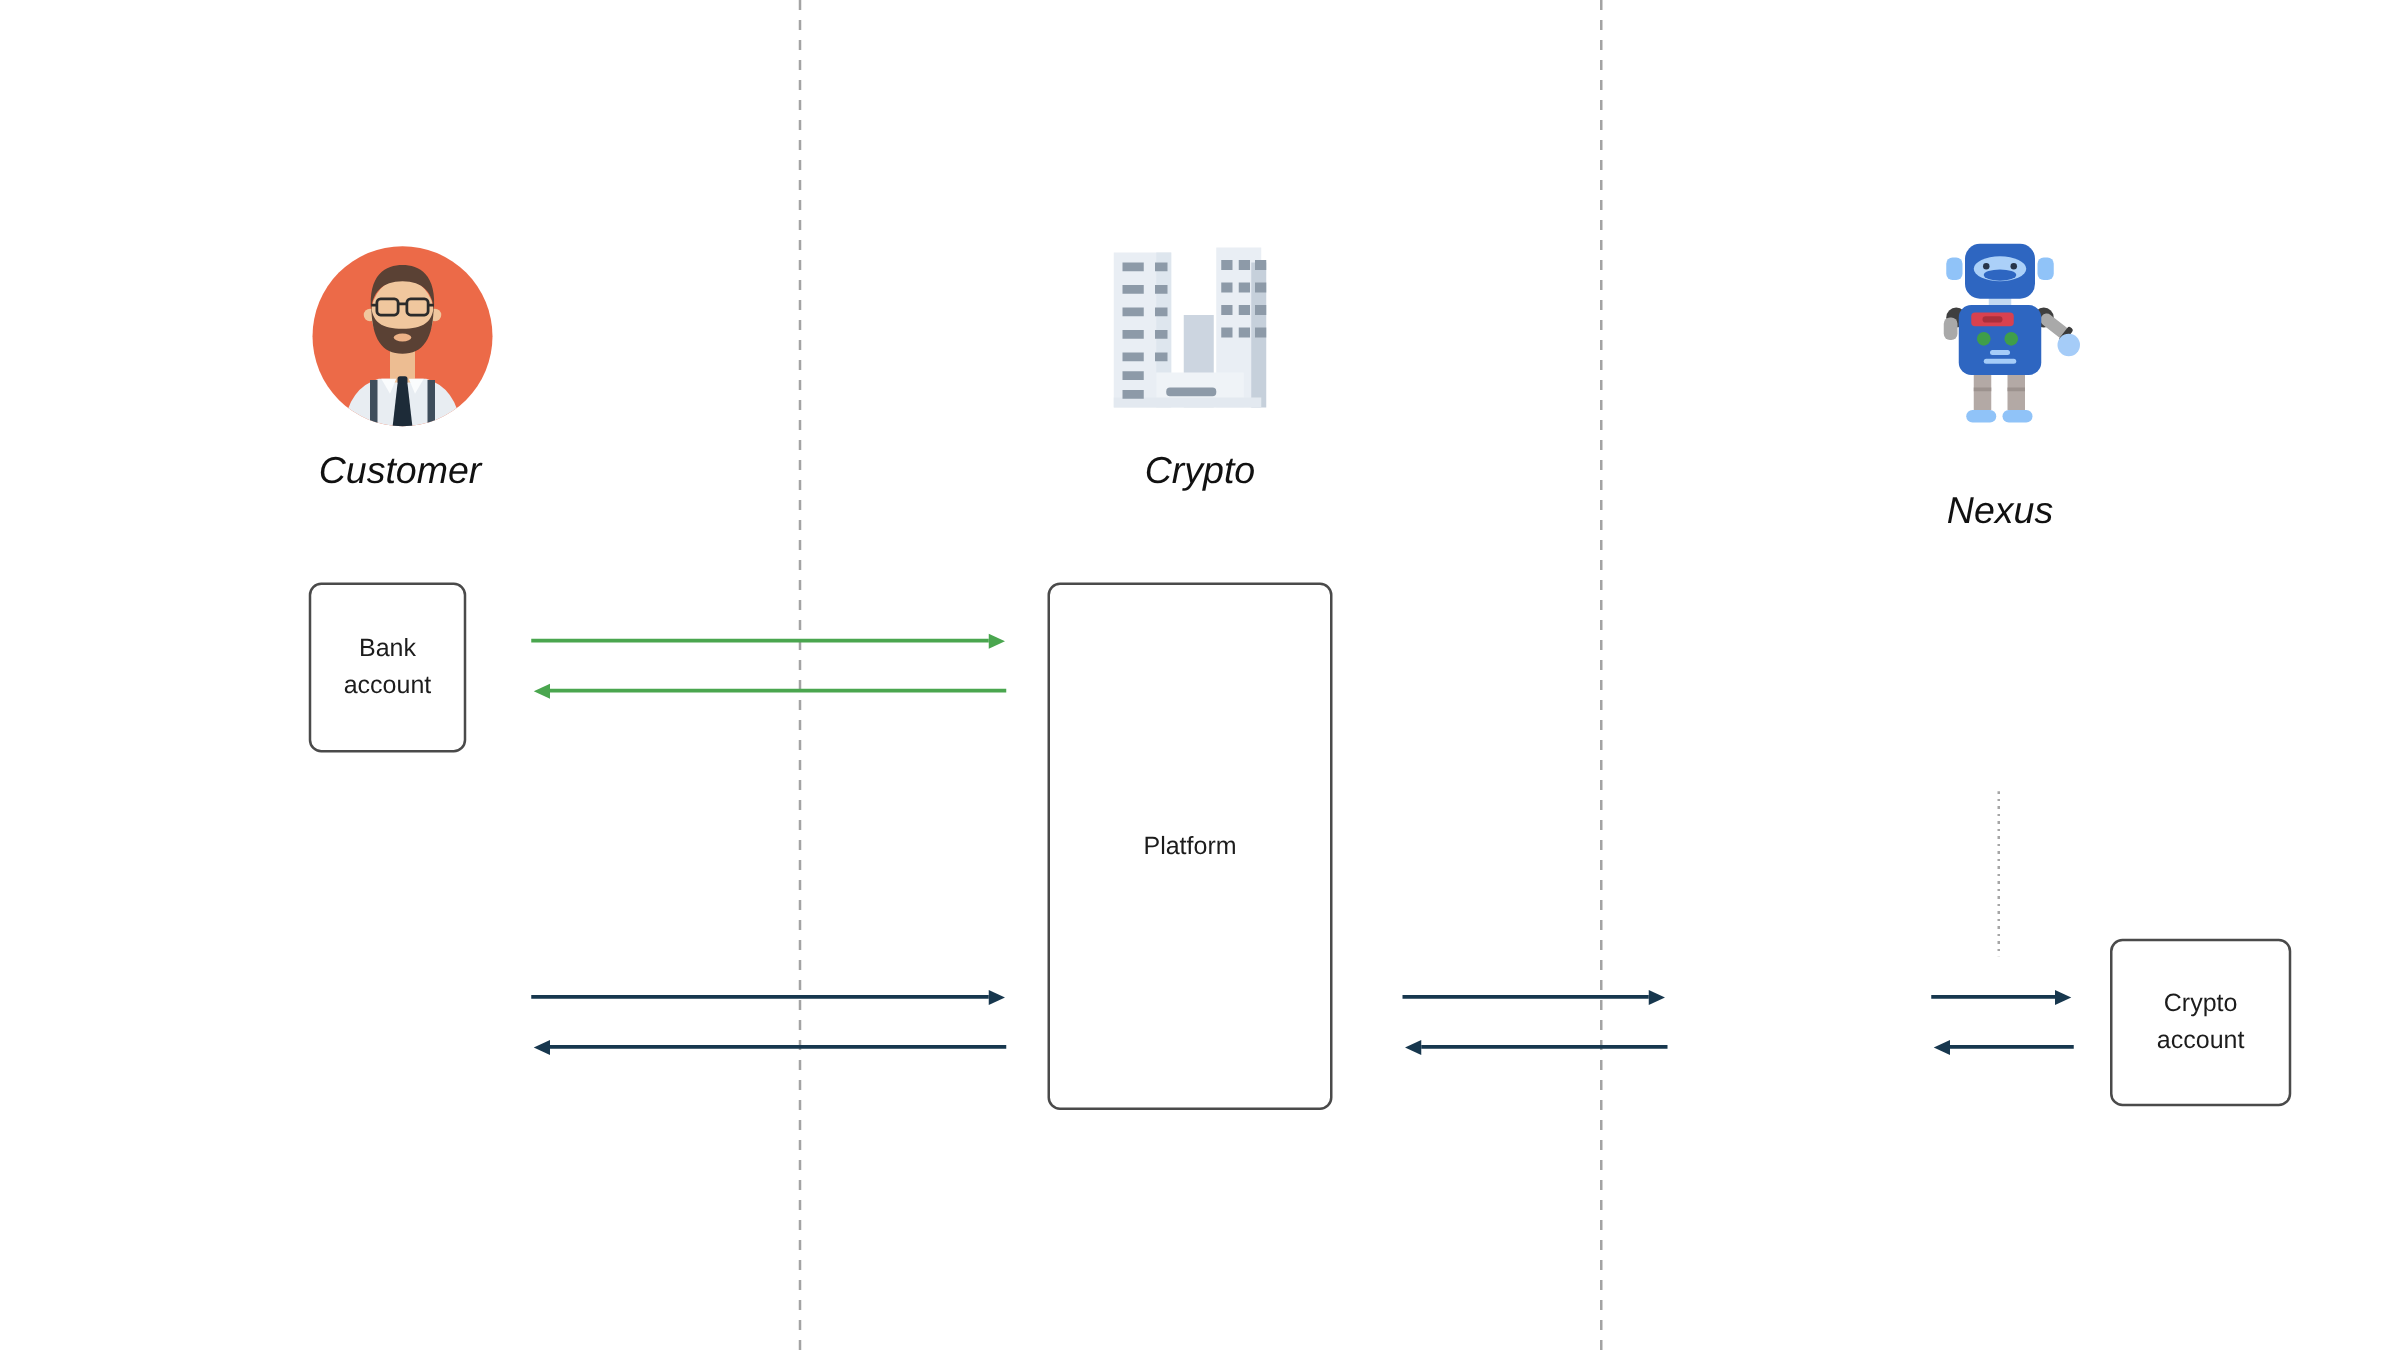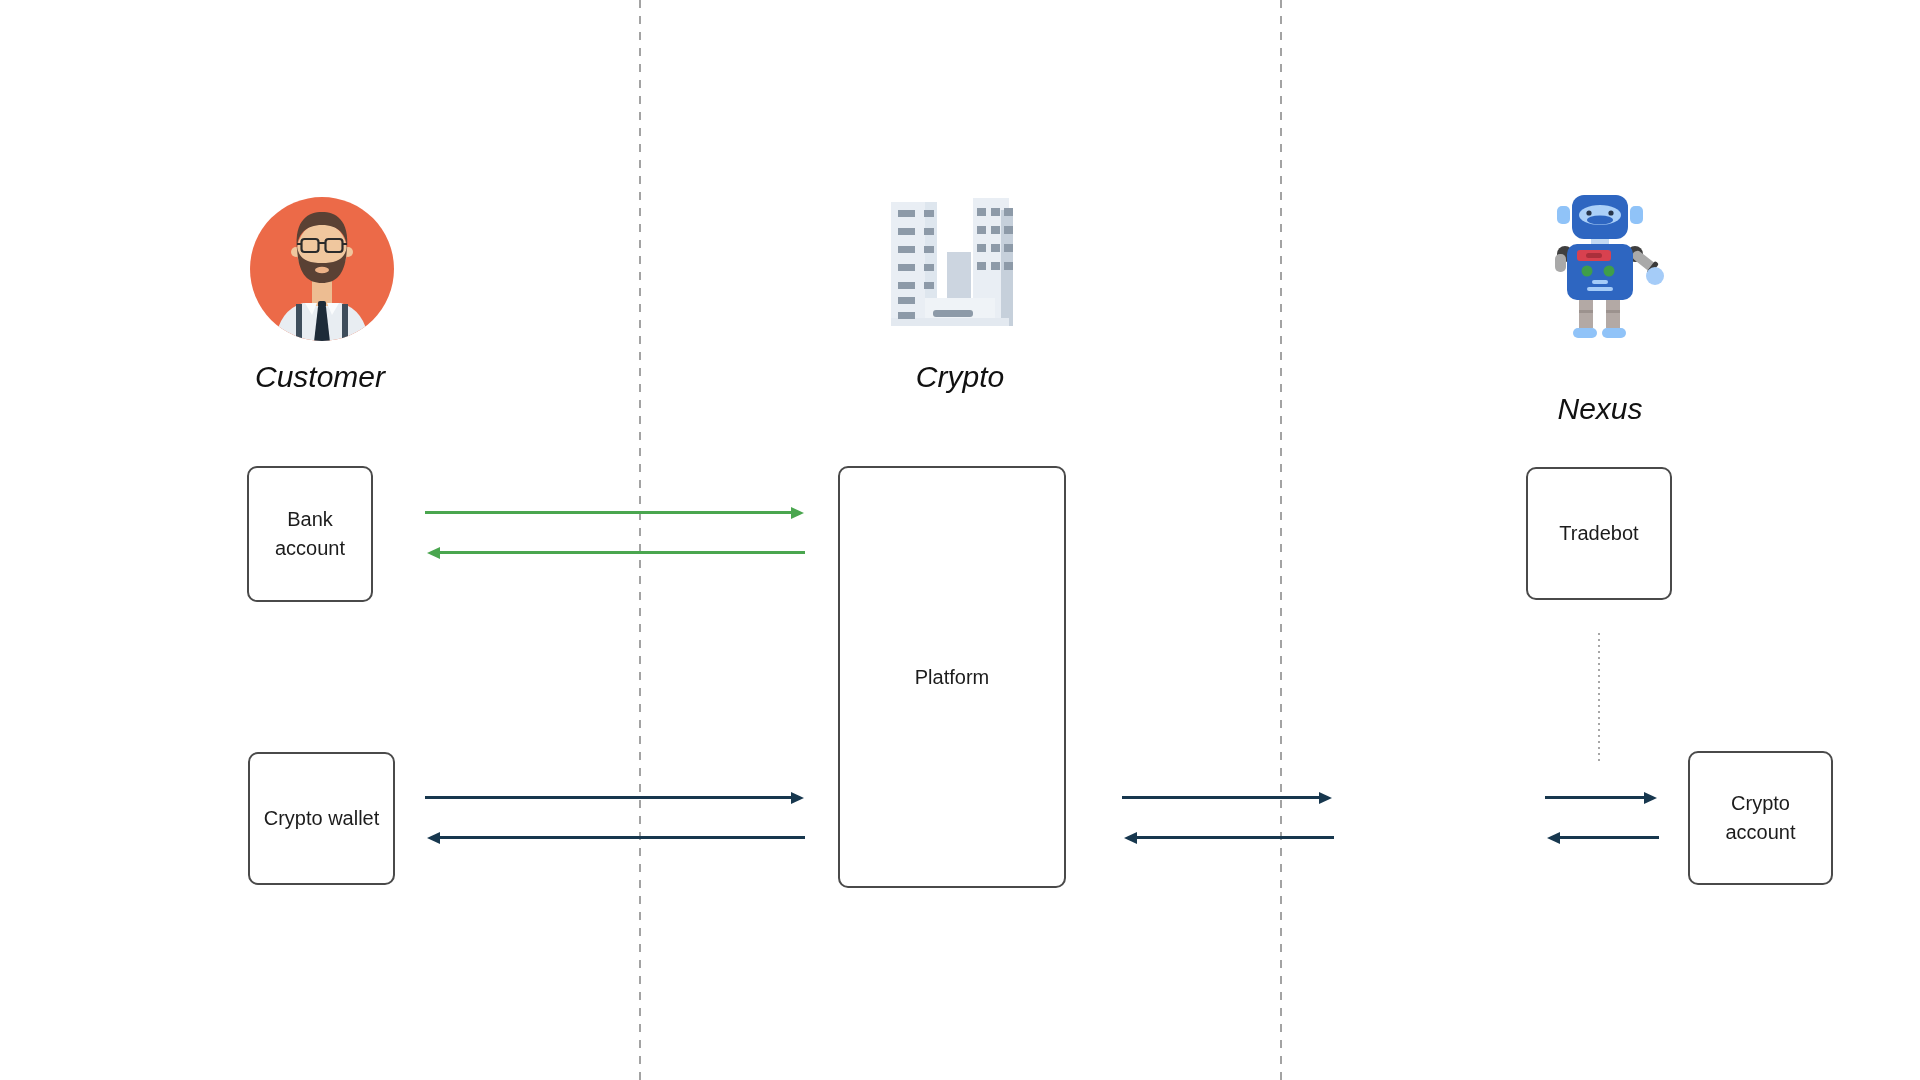--- a/index.html
+++ b/index.html
@@ -143,28 +143,22 @@
     <circle cx="60" cy="77" r="5.5" fill="#3f9e4a"></circle>
     <circle cx="82" cy="77" r="5.5" fill="#3f9e4a"></circle>
     <rect x="65" y="86" width="16" height="4" rx="2" fill="#a5ccf8"></rect>
     <rect x="60" y="93" width="26" height="4" rx="2" fill="#a5ccf8"></rect>
   </svg>
   <div class="lane-title" style="left:1490px;top:360px;margin-top:32px;">Nexus</div>
 
   <div class="node" style="left:247px;top:466px;width:126px;height:136px;">
     <span>Bank account</span>
   </div>
-  <div class="node" style="left:248px;top:752px;width:147px;height:133px;">
-    <span>Crypto wallet</span>
-  </div>
   <div class="node" style="left:838px;top:466px;width:228px;height:422px;">
     <span>Platform</span>
-  </div>
-  <div class="node" style="left:1526px;top:467px;width:146px;height:133px;">
-    <span>Tradebot</span>
   </div>
   <div class="node" style="left:1688px;top:751px;width:145px;height:134px;">
     <span>Crypto account</span>
   </div>
 
   <div class="arrow right green" style="left:425px;top:511px;width:366px;"></div>
   <div class="arrow left green" style="left:440px;top:551px;width:365px;"></div>
 
   <div class="arrow right navy" style="left:425px;top:796px;width:366px;"></div>
   <div class="arrow left navy" style="left:440px;top:836px;width:365px;"></div>

